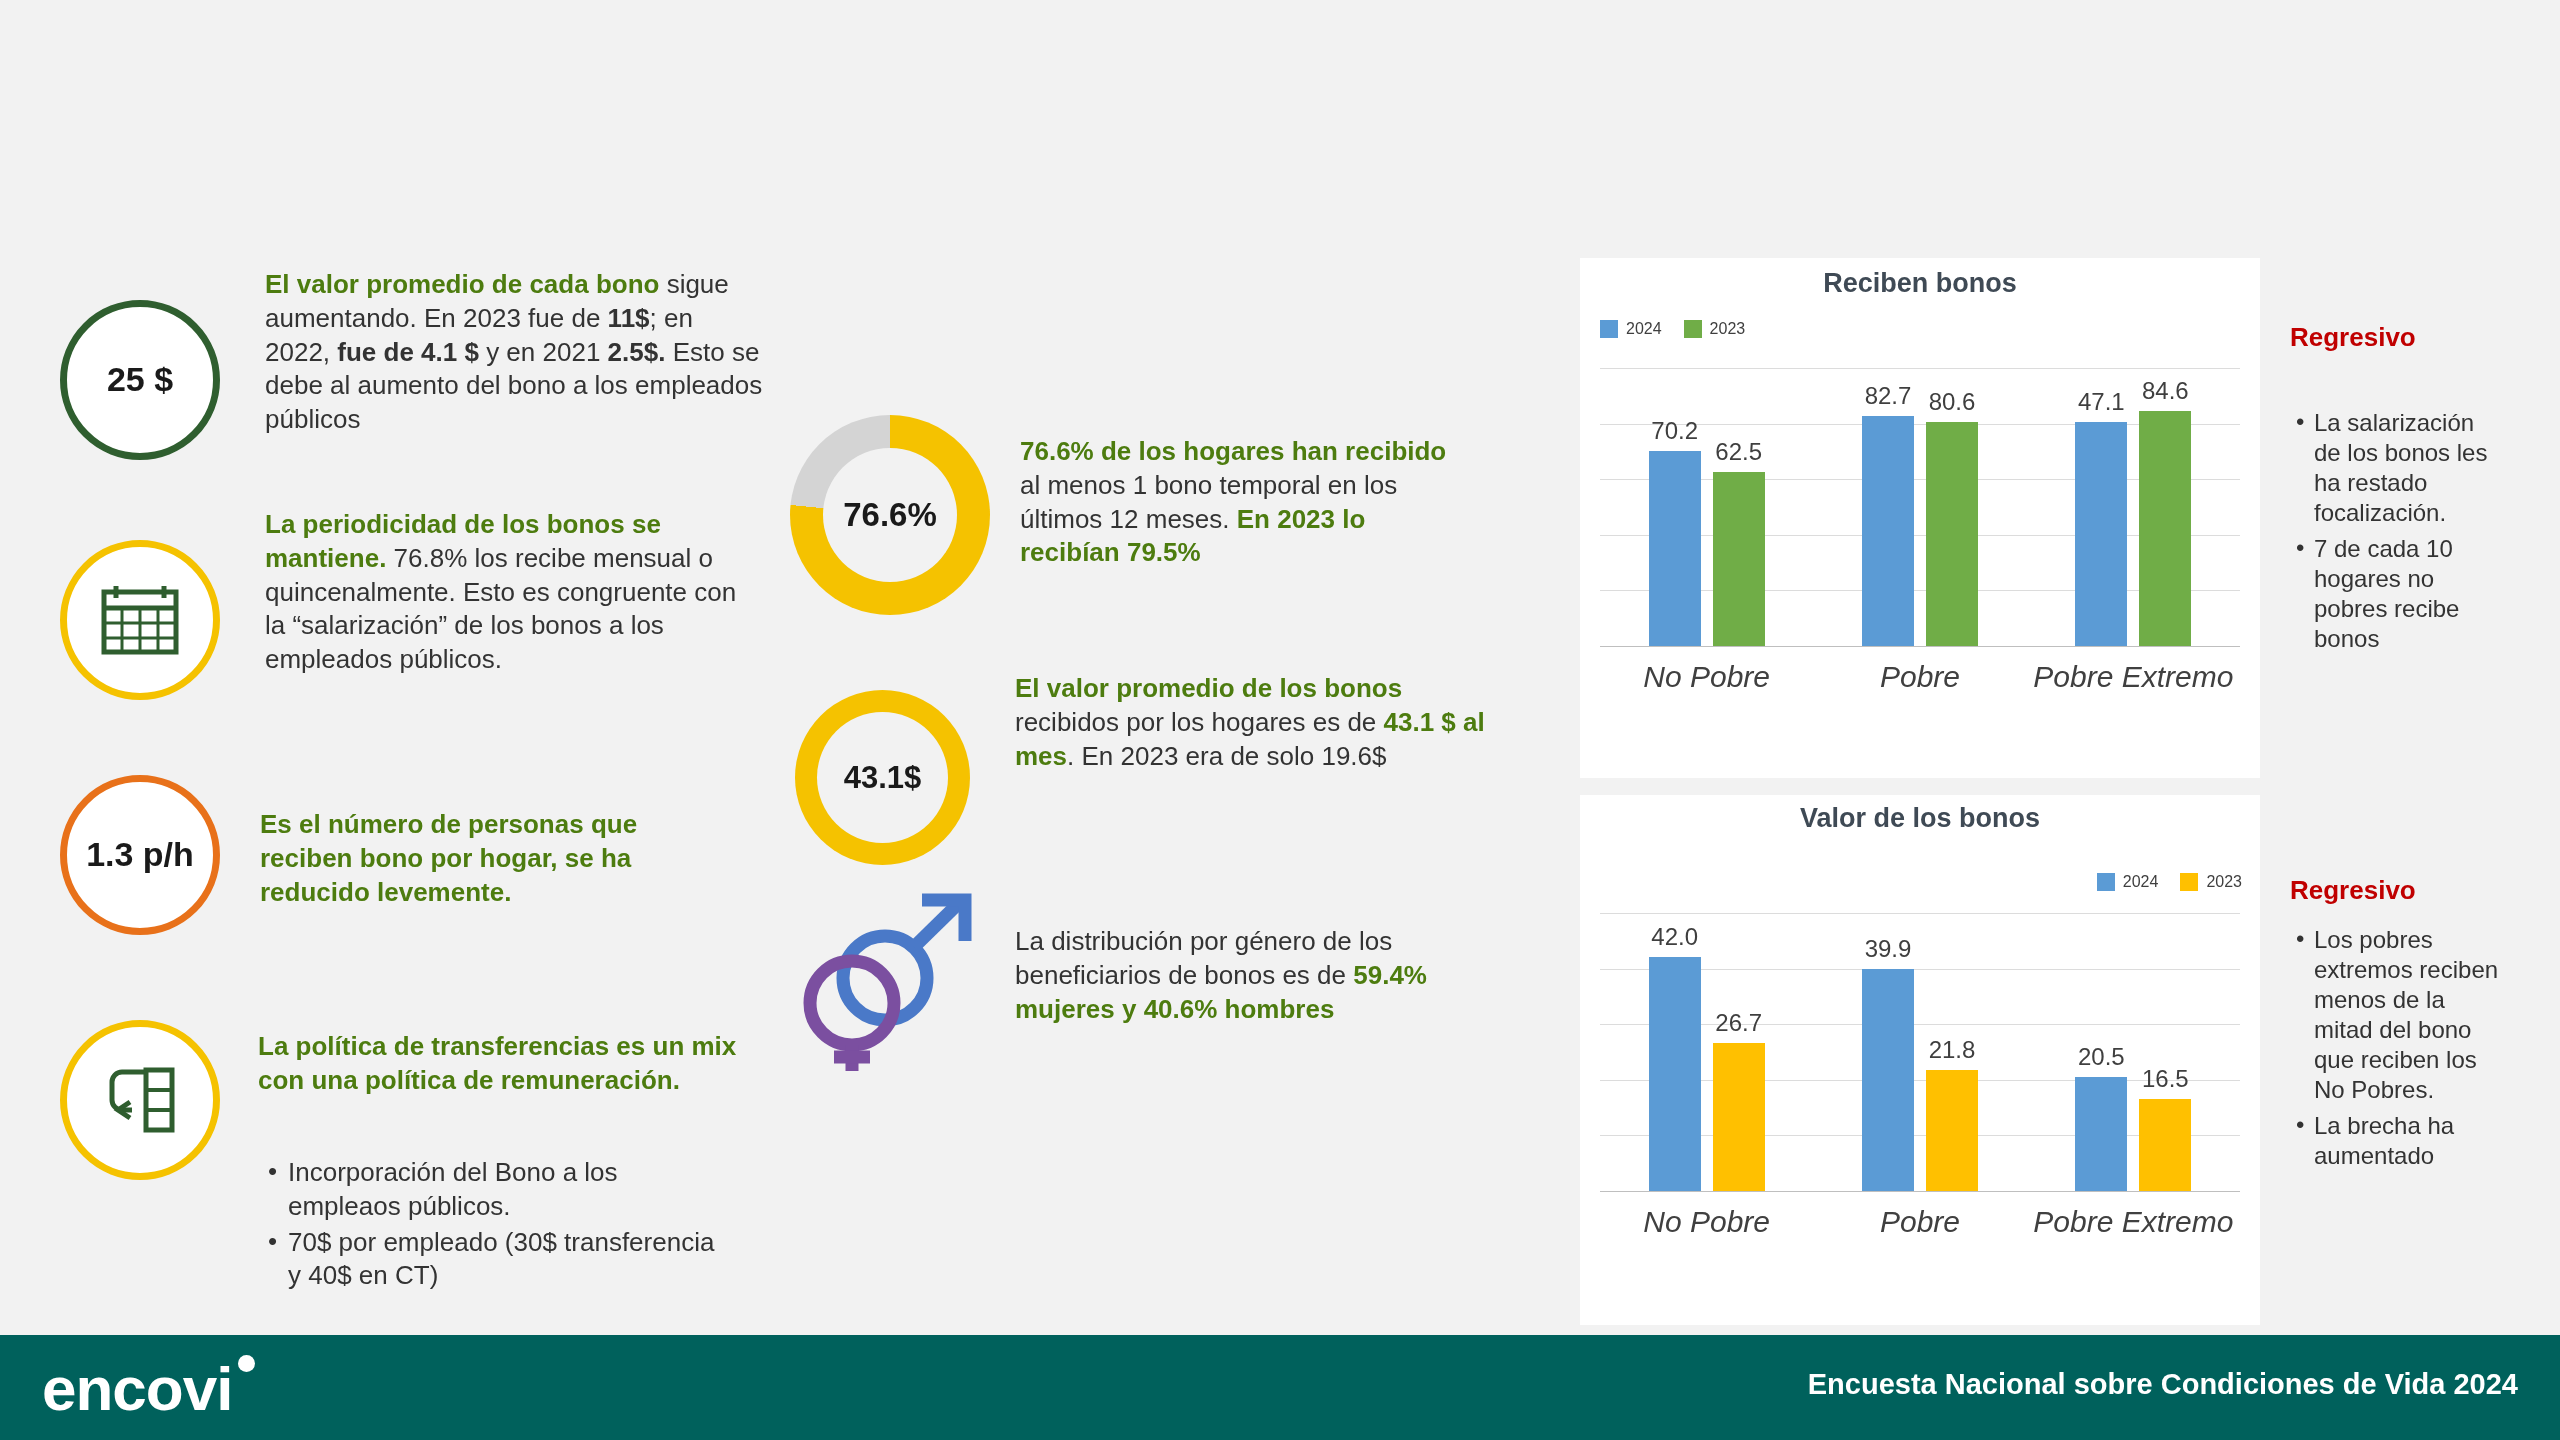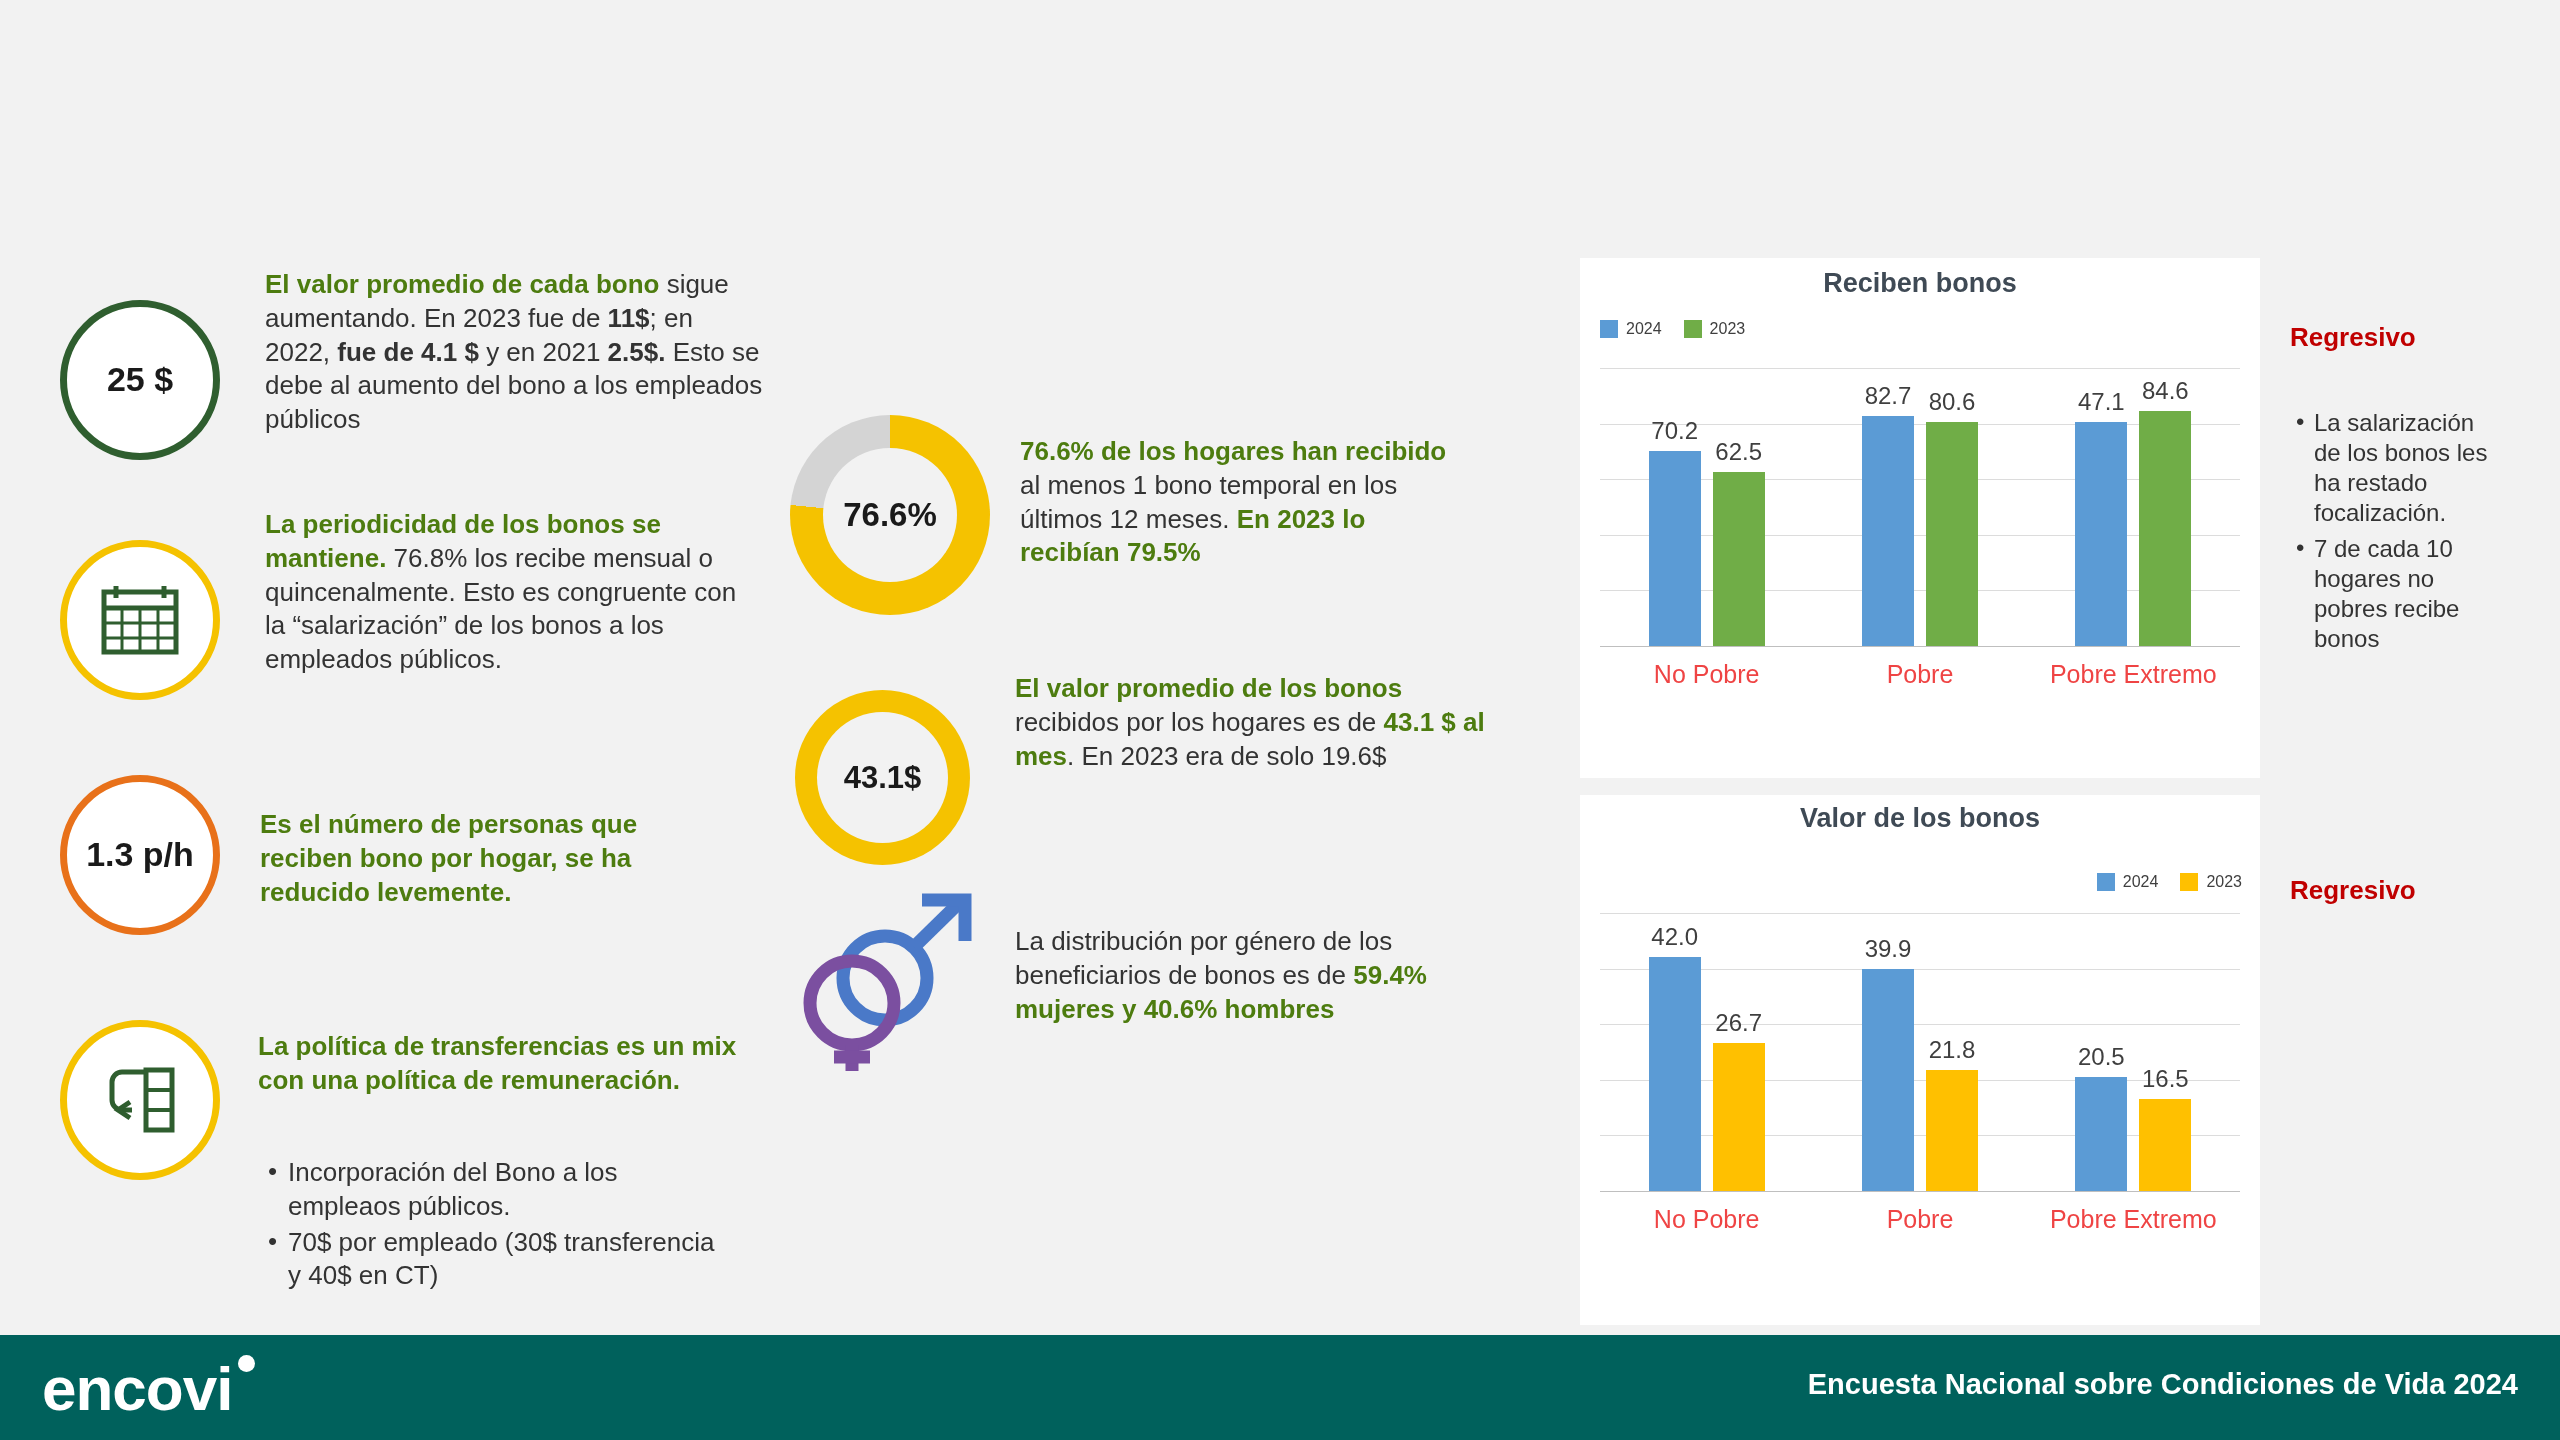--- a/index.html
+++ b/index.html
@@ -135,24 +135,25 @@
   .bar { position: absolute; bottom: 0; }
   .barlabel {
     position: absolute;
     font-size: 24px;
     color: #3f3f3f;
     text-align: center;
     white-space: nowrap;
   }
   .catlabel {
     position: absolute;
-    font-size: 25px;
-    color: #ef4444;
+    font-size: 30px;
+    color: #404040;
     text-align: center;
     white-space: nowrap;
+    font-style: italic;
   }
 
   .reg-title {
     position: absolute;
     color: #c00000;
     font-size: 26px;
     font-weight: bold;
   }
   .reg-list {
     position: absolute;
@@ -313,20 +314,24 @@
         <div class="catlabel" style="left: 213.333px; width: 213.333px; top: 292px;">Pobre</div>
         <div class="bar" style="left: 475.333px; width: 52px; height: 113.98px; bottom: 52px; background: rgb(91, 155, 213);"></div>
         <div class="barlabel" style="left: 463.333px; width: 76px; top: 130.02px;">20.5</div>
         <div class="bar" style="left: 539.333px; width: 52px; height: 91.74px; bottom: 52px; background: rgb(255, 192, 0);"></div>
         <div class="barlabel" style="left: 527.333px; width: 76px; top: 152.26px;">16.5</div>
         <div class="catlabel" style="left: 426.667px; width: 213.333px; top: 292px;">Pobre Extremo</div>
       </div>
   </div>
 
   <div class="reg-title" style="left:2290px; top:875px;">Regresivo</div>
+  <ul class="reg-list" style="left:2290px; top:925px;">
+    <li>Los pobres extremos reciben menos de la mitad del bono que reciben los No Pobres.</li>
+    <li>La brecha ha aumentado</li>
+  </ul>
 
   <div class="footer">
     <div class="footer-logo">
       <span>encovi</span>
       <span class="dot"></span>
     </div>
     <div class="footer-right">Encuesta Nacional sobre Condiciones de Vida 2024</div>
   </div>
 
 </div>

